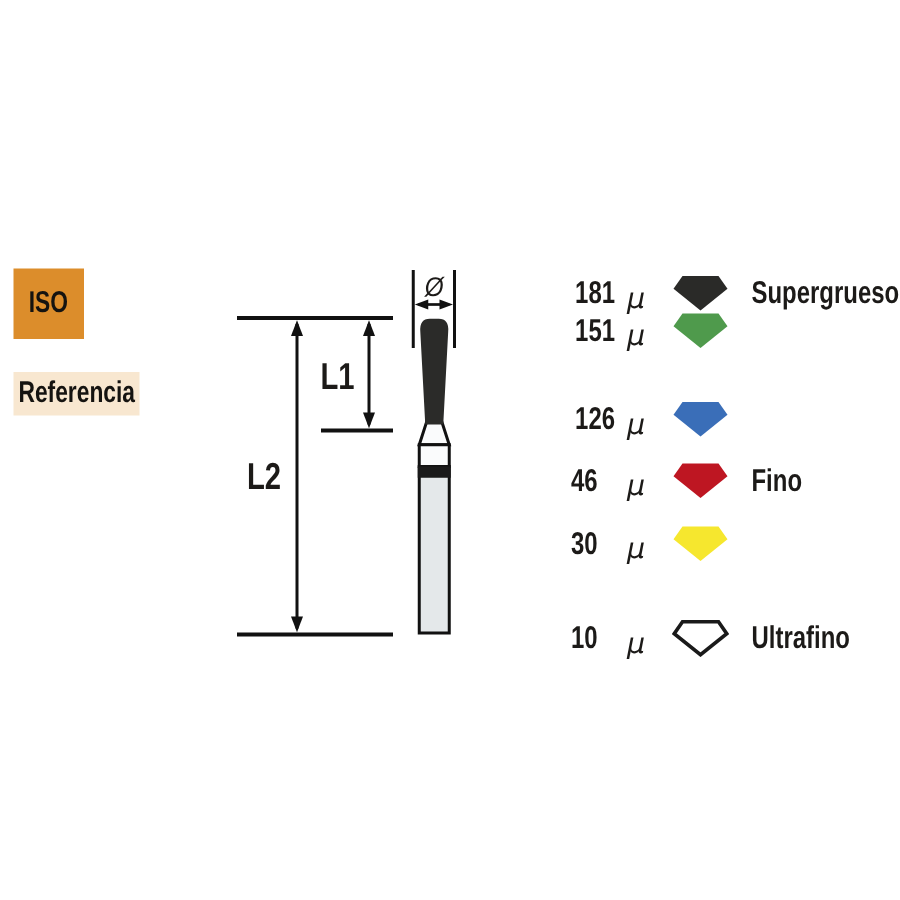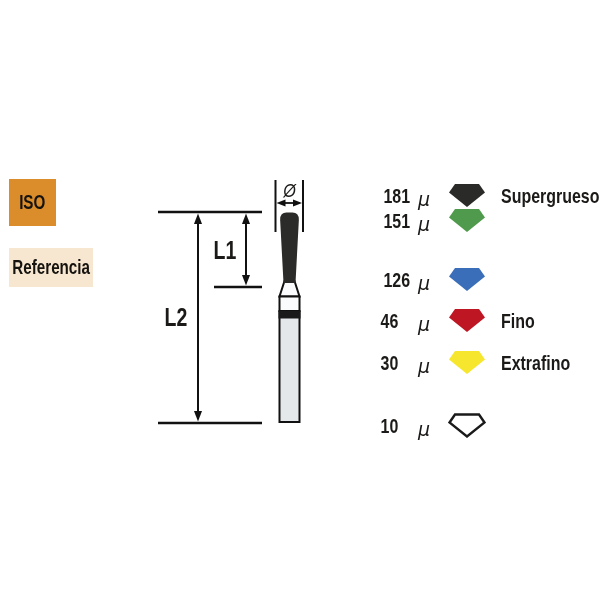--- a/index.html
+++ b/index.html
@@ -11,21 +11,21 @@
     font-family:"Liberation Sans", sans-serif;
   }
   
   .side-box{
     position:absolute;
     display:flex;align-items:center;justify-content:center;
     color:#151310;
     font-weight:bold;
   }
   #iso-box{left:9px;top:179px;width:47px;height:47px;}
-  #ref-box{left:9px;top:248px;width:84px;height:39px;}
+  #ref-box{left:9px;top:248px;width:84px;height:29px;}
   .cond{
     display:inline-block;
     font-weight:bold;
     transform:scaleX(0.76);
     transform-origin:center center;
     white-space:nowrap;
   }
   #iso-box .cond{font-size:20px;}
   #ref-box .cond{font-size:20px;}
 
@@ -158,25 +158,25 @@
       </svg>
       <span class="legend-label"><span class="cond">Fino</span></span>
     </div>
 
     <div class="legend-row" style="top:350px">
       <span class="legend-num"><span class="cond">30</span></span>
       <span class="legend-mu">μ</span>
       <svg class="gem" width="38" height="25" viewBox="0 0 38 25">
         <polygon points="7,1 31,1 37,9.5 19,24 1,9.5" stroke-width="2.4" stroke-linejoin="miter" fill="#F6E72E" stroke="none"></polygon>
       </svg>
-      <span class="legend-label"><span class="cond">Extrafino</span></span>
     </div>
 
     <div class="legend-row" style="top:413px">
       <span class="legend-num"><span class="cond">10</span></span>
       <span class="legend-mu">μ</span>
       <svg class="gem" width="38" height="25" viewBox="0 0 38 25">
         <polygon points="7,1.5 31,1.5 36.5,9.5 19,23.5 1.5,9.5" stroke-width="2.4" stroke-linejoin="miter" fill="#FFFFFF" stroke="#1A1A1A"></polygon>
       </svg>
+      <span class="legend-label"><span class="cond">Ultrafino</span></span>
     </div>
 
   </div>
 </div>
 
 </body></html>

